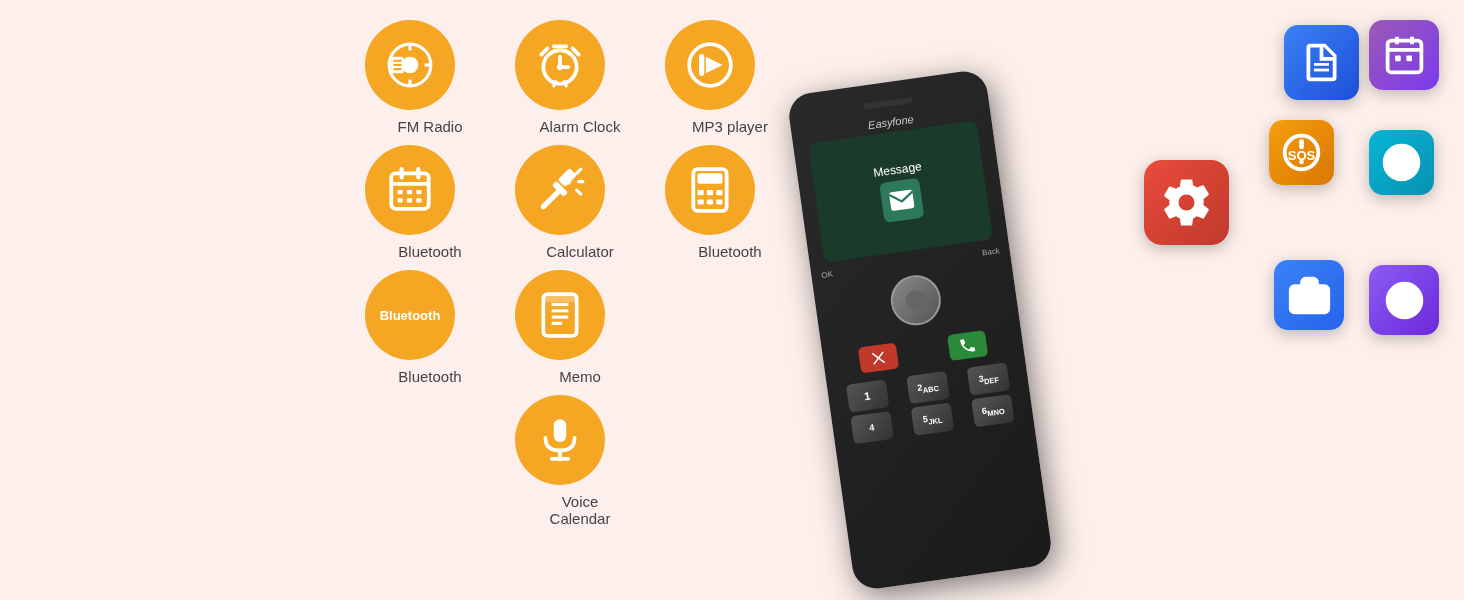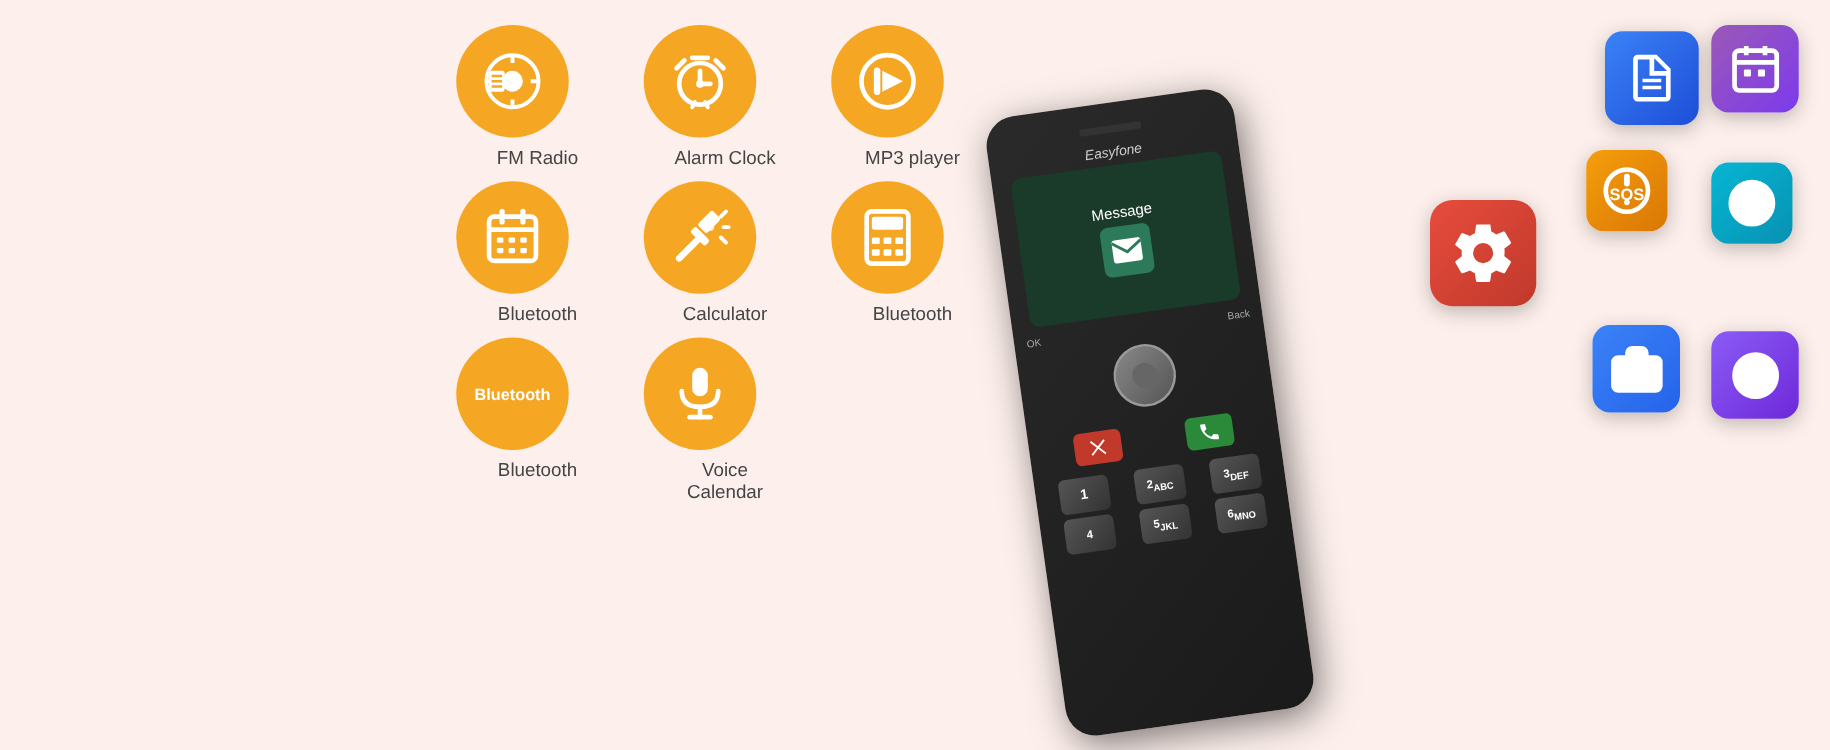--- a/index.html
+++ b/index.html
@@ -374,20 +374,33 @@
       <span class="feature-label">Bluetooth</span>
     </div>
 
     <div class="feature-item">
       <div class="feature-icon-circle bluetooth-circle">
         <span class="bluetooth-text-label">Bluetooth</span>
       </div>
       <span class="feature-label">Bluetooth</span>
     </div>
 
+    <div class="feature-item">
+      <div class="feature-icon-circle">
+        <svg viewBox="0 0 24 24">
+          <rect x="4" y="2" width="16" height="20" rx="2" fill="none" stroke="white" stroke-width="1.8"></rect>
+          <line x1="8" y1="7" x2="16" y2="7" stroke="white" stroke-width="1.5"></line>
+          <line x1="8" y1="10" x2="16" y2="10" stroke="white" stroke-width="1.5"></line>
+          <line x1="8" y1="13" x2="16" y2="13" stroke="white" stroke-width="1.5"></line>
+          <line x1="8" y1="16" x2="13" y2="16" stroke="white" stroke-width="1.5"></line>
+          <rect x="4" y="2" width="16" height="4" rx="2" fill="white" opacity="0.3"></rect>
+        </svg>
+      </div>
+      <span class="feature-label">Memo</span>
+    </div>
 
     <div class="feature-item" style="grid-column: 2;">
       <div class="feature-icon-circle">
         <svg viewBox="0 0 24 24">
           <rect x="9" y="2" width="6" height="11" rx="3" fill="white"></rect>
           <path d="M5 11 Q5 17 12 17 Q19 17 19 11" fill="none" stroke="white" stroke-width="1.8" stroke-linecap="round"></path>
           <line x1="12" y1="17" x2="12" y2="21" stroke="white" stroke-width="1.8" stroke-linecap="round"></line>
           <line x1="8" y1="21" x2="16" y2="21" stroke="white" stroke-width="1.8" stroke-linecap="round"></line>
         </svg>
       </div>

